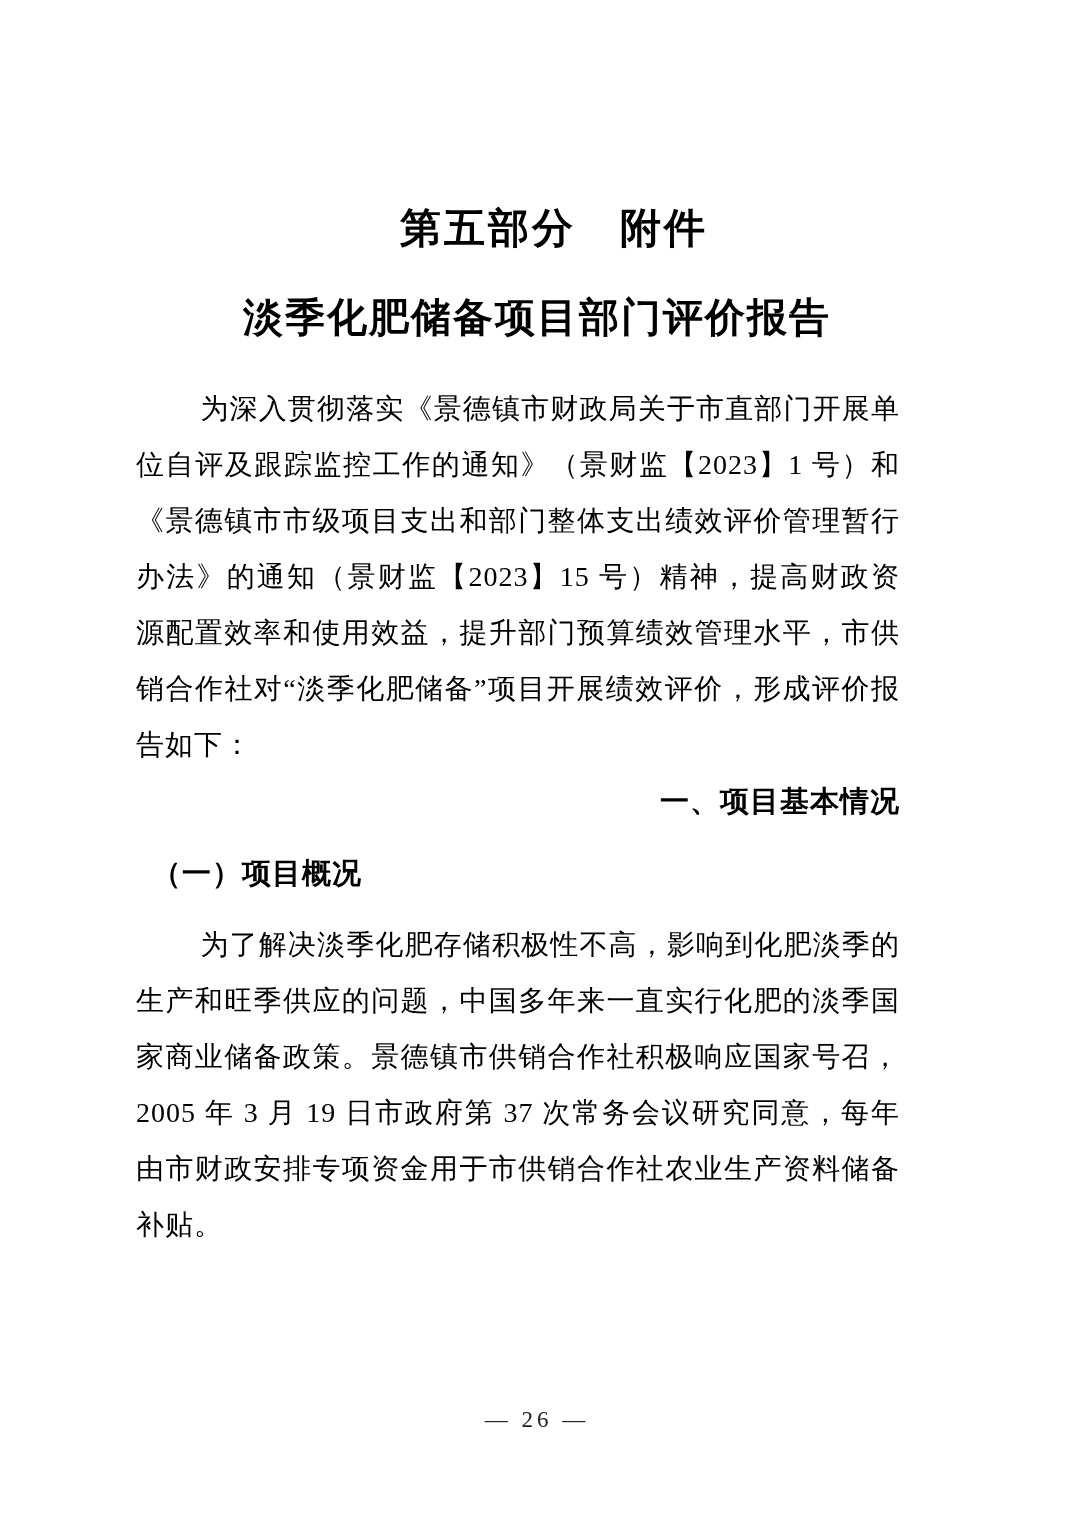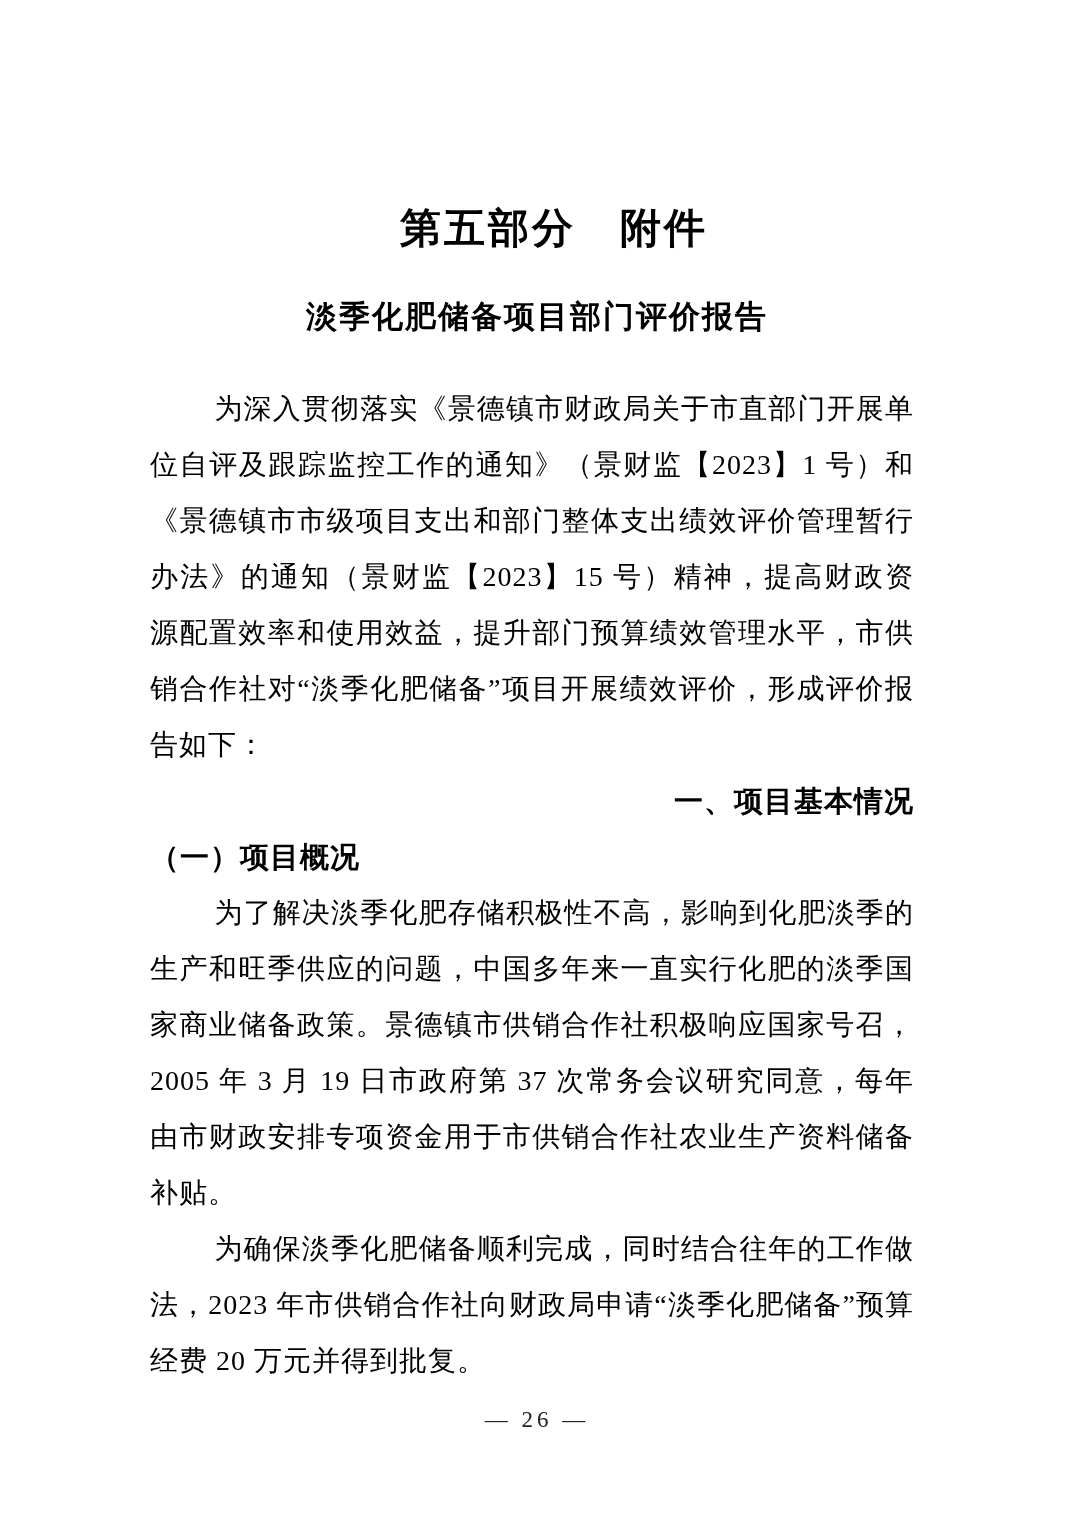--- a/index.html
+++ b/index.html
@@ -30,27 +30,27 @@
   }
   .doc-subtitle {
     position: absolute;
     top: 299px;
     left: 0;
     width: 100%;
     margin: 0;
     text-align: center;
     font-family: "Liberation Sans", sans-serif;
     font-weight: bold;
-    font-size: 31px;
+    font-size: 40px;
     line-height: 36px;
     letter-spacing: 2px;
   }
   .body-text {
     position: absolute;
-    left: 150px;
+    left: 136px;
     top: 381px;
     width: 764px;
     text-align: justify;
     text-justify: inter-character;
   }
   .para {
     margin: 0;
     font-family: "Liberation Serif", serif;
     font-size: 28px;
     line-height: 56px;
@@ -61,21 +61,21 @@
     margin: 0;
     font-family: "Liberation Sans", sans-serif;
     font-weight: bold;
     font-size: 29px;
     line-height: 56px;
     letter-spacing: 1px;
     text-indent: 2.2em;
     text-align: right;
   }
   .sub-heading {
-    margin: 0;
+    margin: 16px;
     font-family: "Liberation Sans", sans-serif;
     font-weight: bold;
     font-size: 29px;
     line-height: 56px;
     letter-spacing: 1px;
     text-indent: 0;
     text-align: left;
   }
   .footer {
     position: absolute;
@@ -102,21 +102,20 @@
   <div class="body-text">
 
     <p class="para">为深入贯彻落实《景德镇市财政局关于市直部门开展单位自评及跟踪监控工作的通知》（景财监【2023】1 号）和《景德镇市市级项目支出和部门整体支出绩效评价管理暂行办法》的通知（景财监【2023】15 号）精神，提高财政资源配置效率和使用效益，提升部门预算绩效管理水平，市供销合作社对“淡季化肥储备”项目开展绩效评价，形成评价报告如下：</p>
 
     <h3 class="sec-heading">一、项目基本情况</h3>
 
     <h4 class="sub-heading">（一）项目概况</h4>
 
     <p class="para">为了解决淡季化肥存储积极性不高，影响到化肥淡季的生产和旺季供应的问题，中国多年来一直实行化肥的淡季国家商业储备政策。景德镇市供销合作社积极响应国家号召，2005 年 3 月 19 日市政府第 37 次常务会议研究同意，每年由市财政安排专项资金用于市供销合作社农业生产资料储备补贴。</p>
 
-    <p class="para">为确保淡季化肥储备顺利完成，同时结合往年的工作做法，2023 年市供销合作社向财政局申请“淡季化肥储备”预算经费 20 万元并得到批复。</p>
 
   </div>
 
   <div class="footer">
     <span>— 26 —</span>
   </div>
 
 </div>
 
 </body></html>

